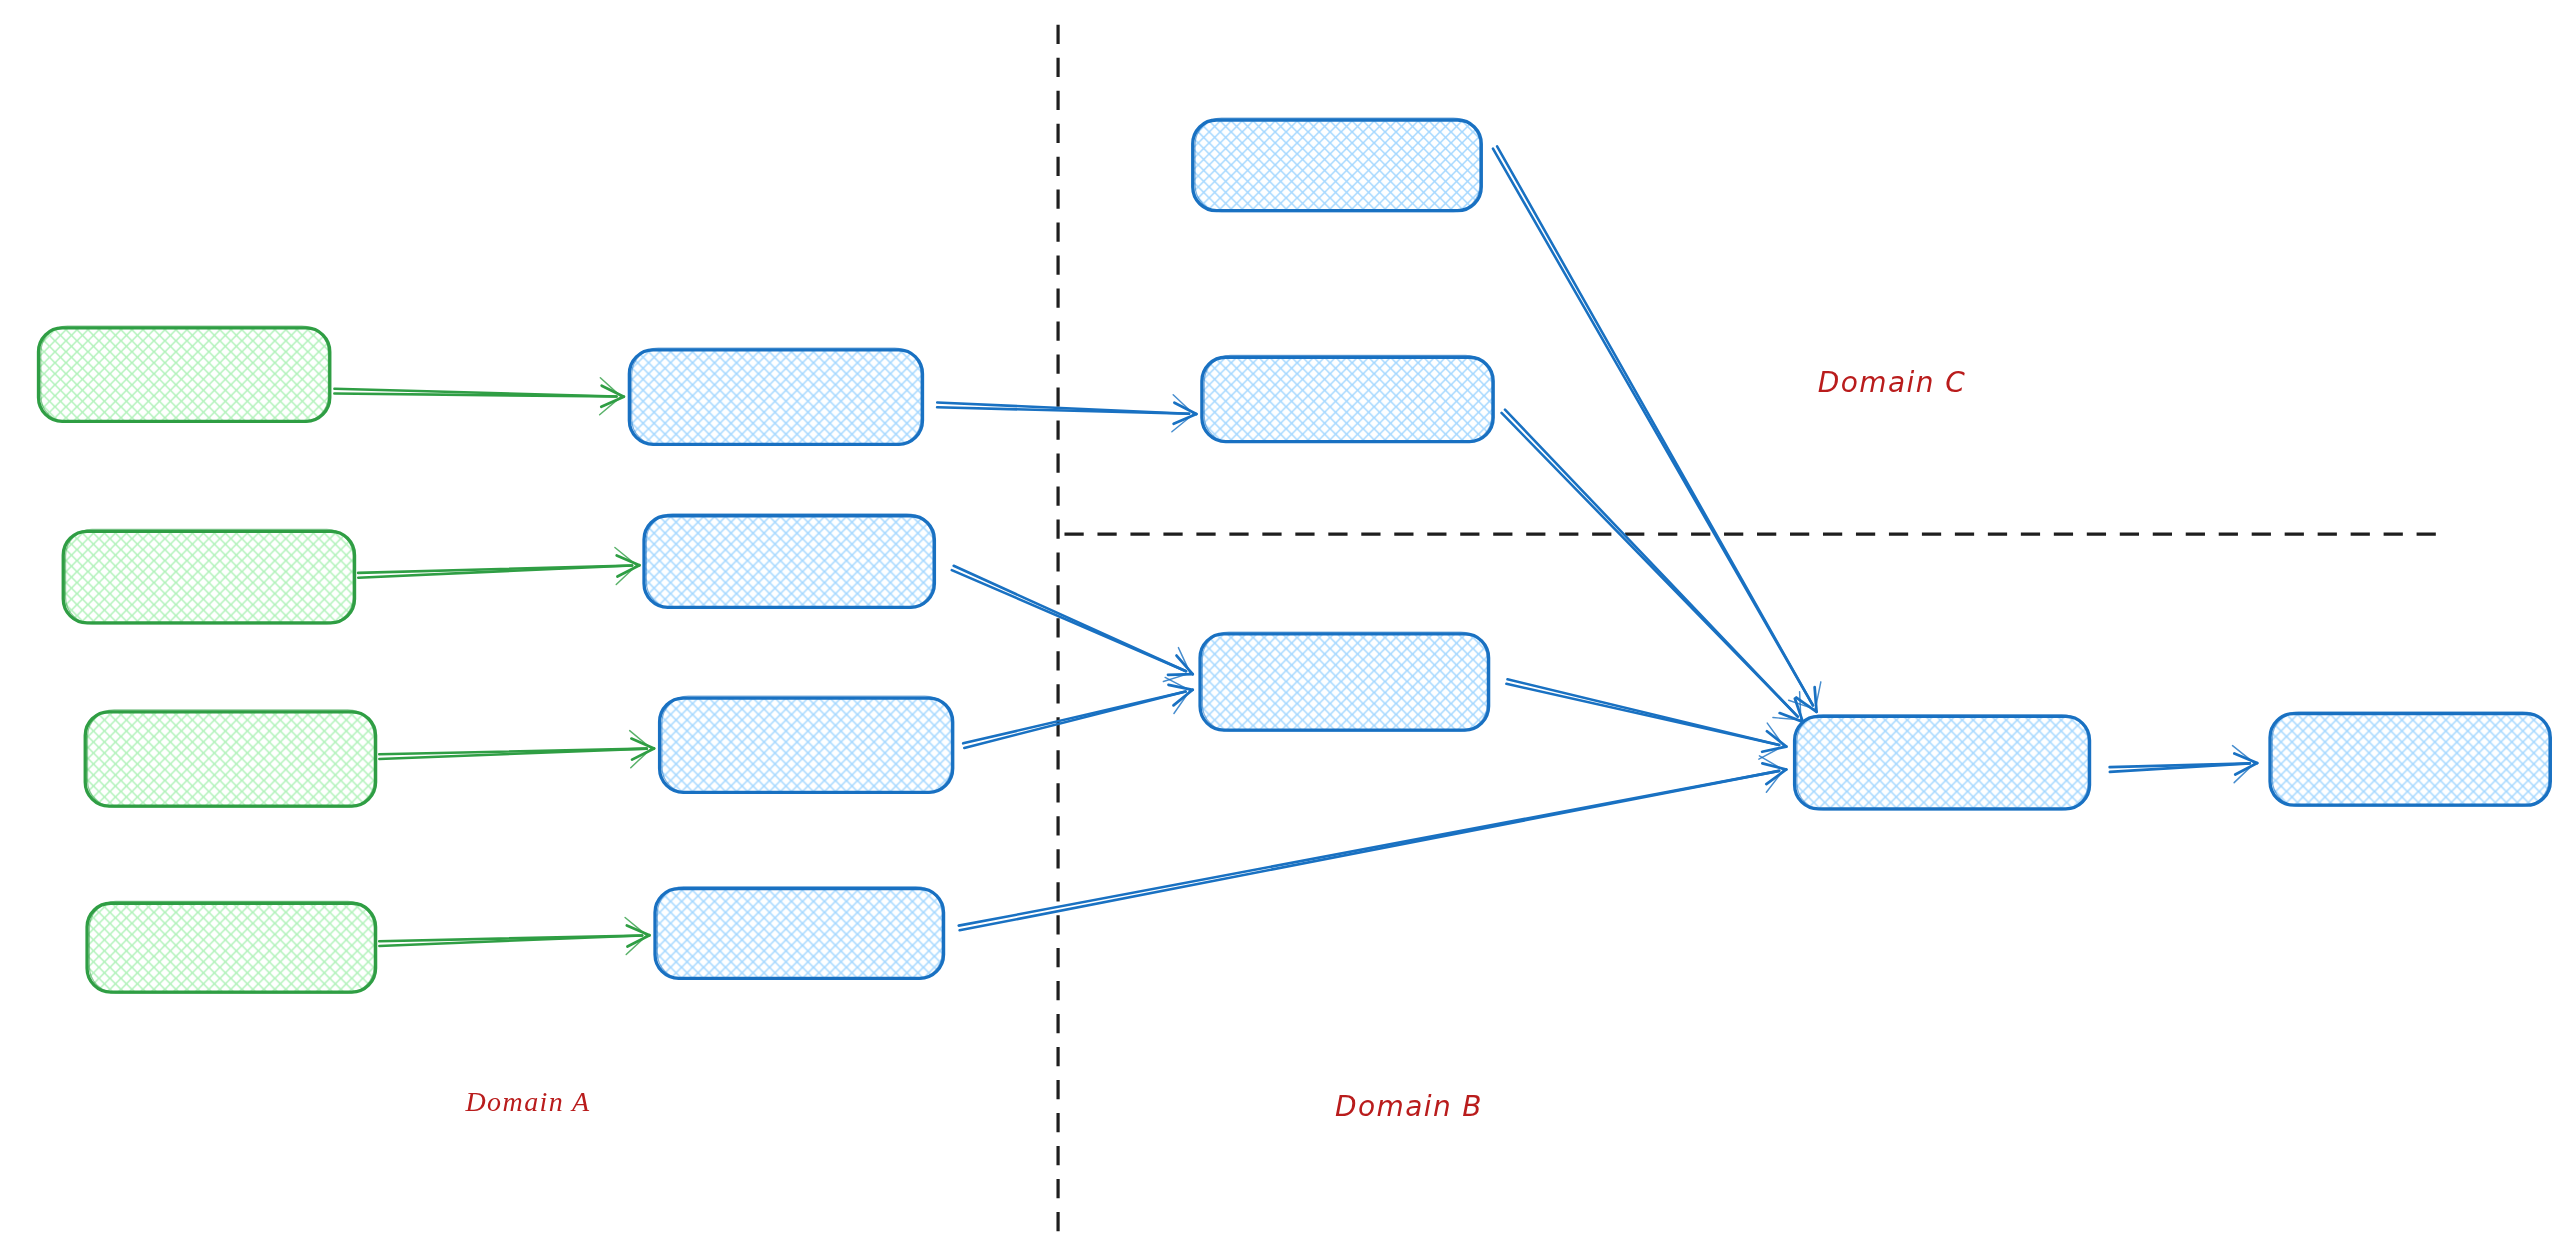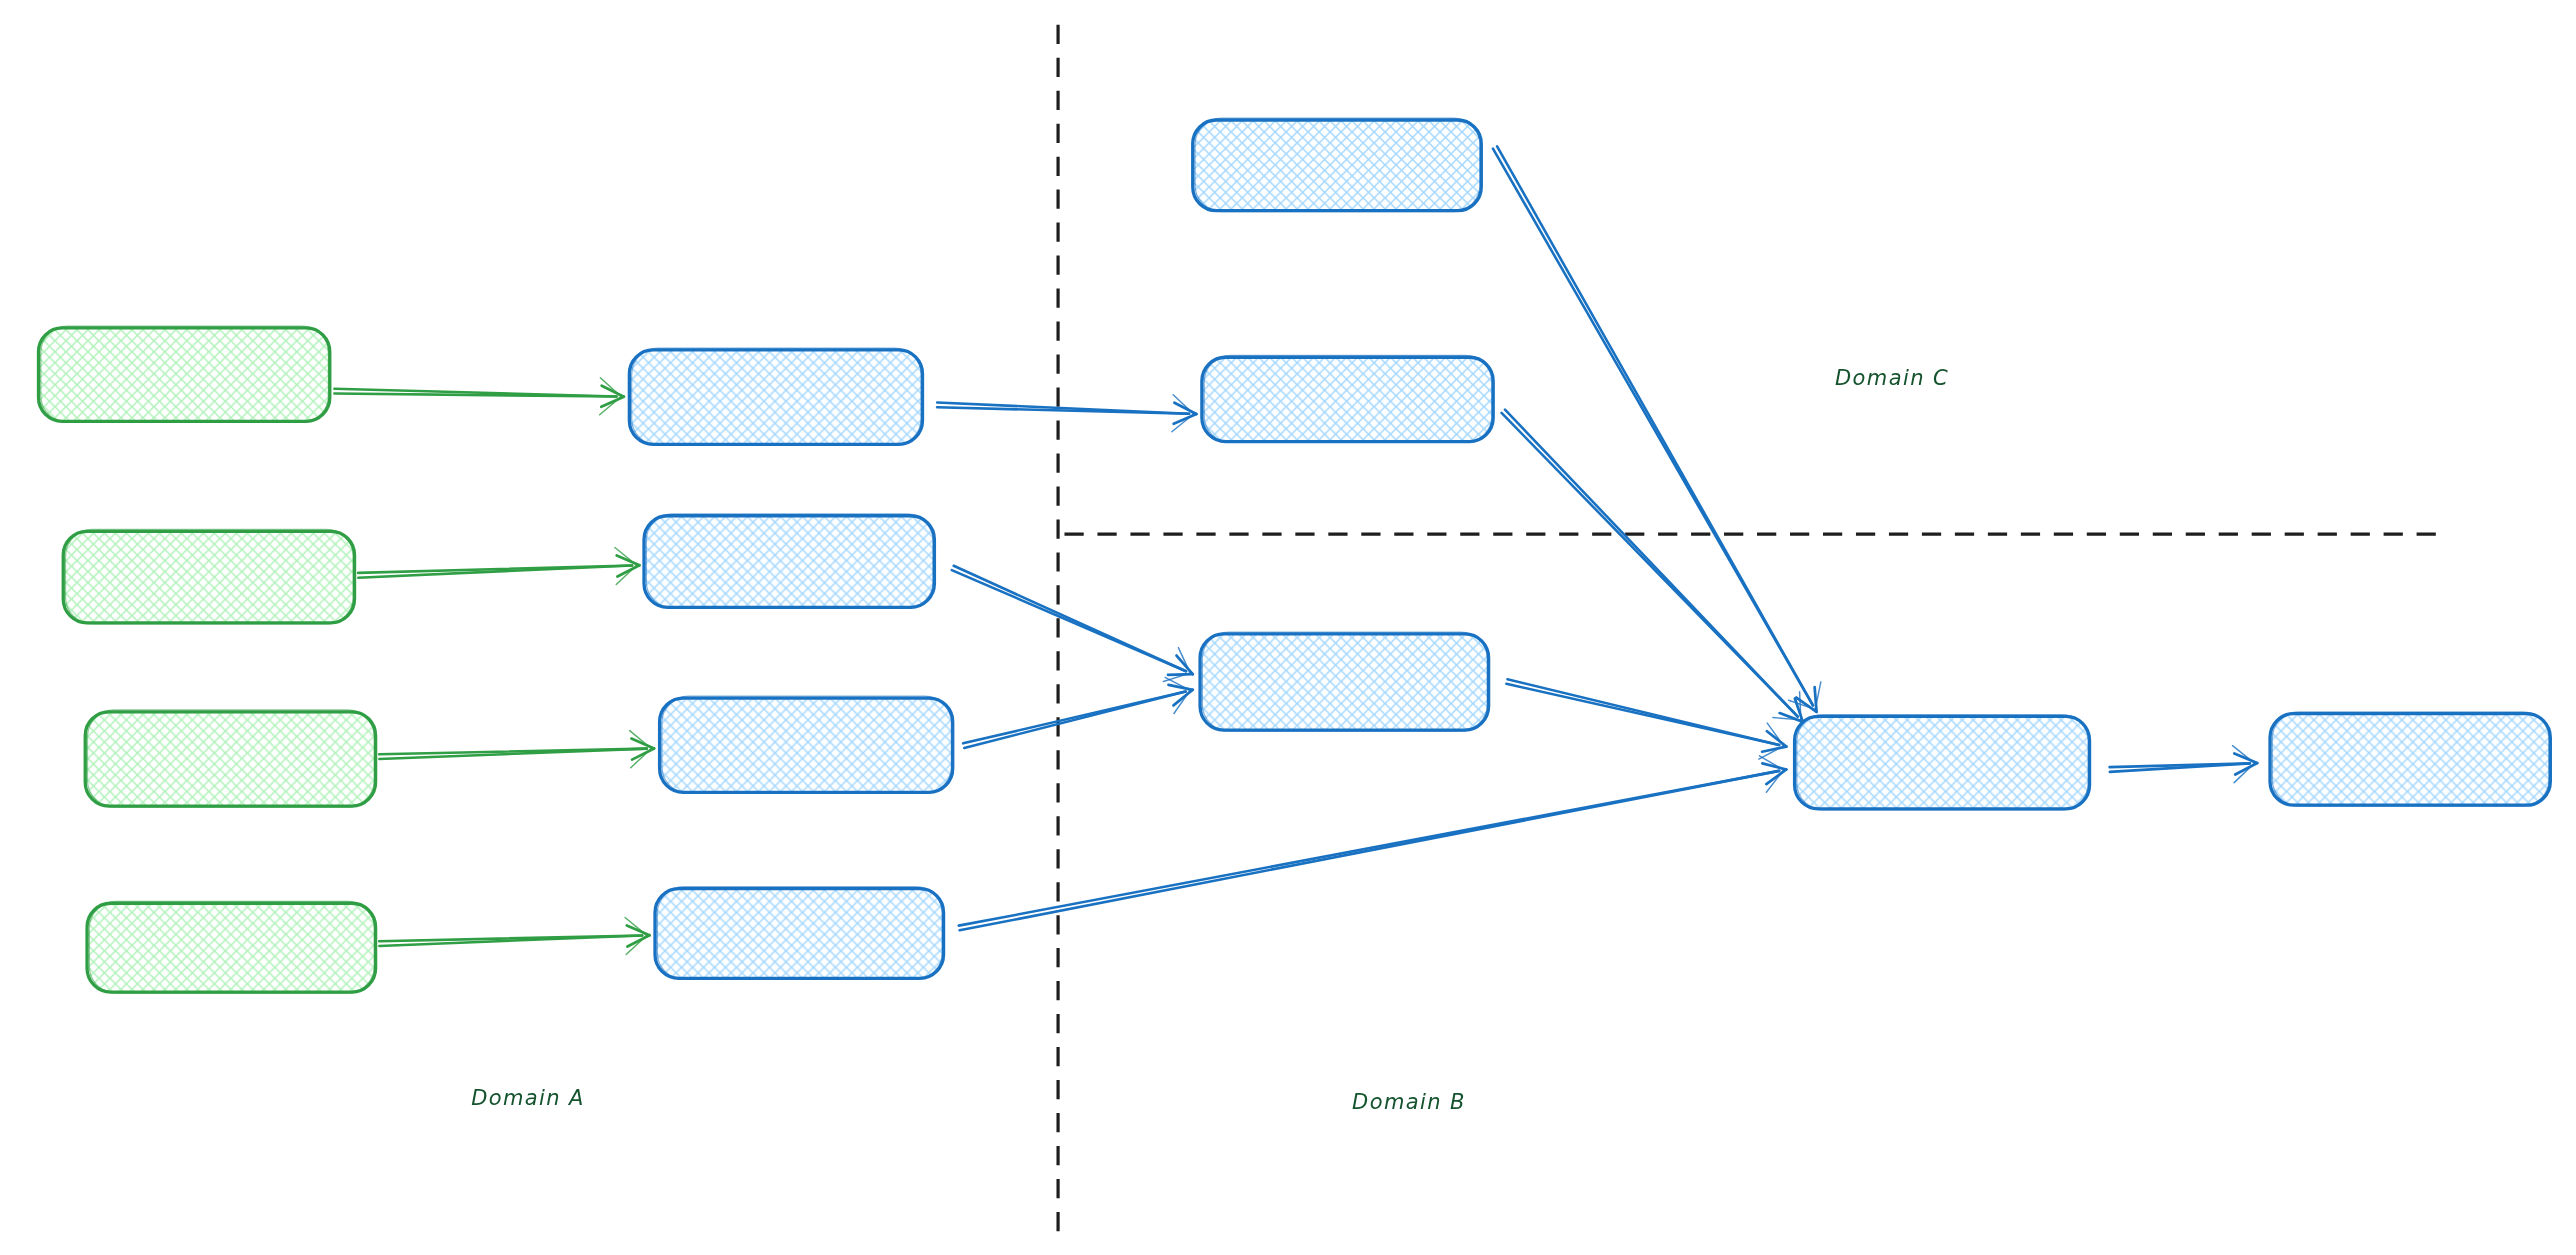--- a/index.html
+++ b/index.html
@@ -18,23 +18,23 @@
   .canvas svg {
     position: absolute;
     left: 0;
     top: 0;
   }
   .label {
     position: absolute;
     transform: translateX(-50%);
     font-family: "DejaVu Sans", "Liberation Sans", sans-serif;
     font-style: italic;
-    font-size: 21px;
+    font-size: 28px;
     letter-spacing: 1.4px;
-    color: #14532d;
+    color: #b91c1c;
     white-space: nowrap;
     user-select: none;
   }
 </style>
 </head>
 <body>
 
 <div class="canvas">
   <svg id="scene" width="2576" height="1255" viewBox="0 0 2812 1370">
       <defs>
@@ -191,17 +191,17 @@
       </g>
       <g stroke="#1971c2" stroke-width="2.8" stroke-linecap="round" fill="none">
         <line x1="2303.1129367831186" y1="842.5975460117231" x2="2456.0075507331594" y2="833.3474977942104"></line>
         <line x1="2302.8870632168814" y1="837.4024539882769" x2="2456.0075507331594" y2="833.3474977942104"></line>
         <line x1="2464" y1="833" x2="2439.0952175771595" y2="822.5715862917231" stroke-width="3"></line>
         <line x1="2461.0028315249347" y1="833.130311672829" x2="2437.076002961484" y2="813.9186377983652" stroke-width="1.6" opacity="0.8"></line>
         <line x1="2464" y1="833" x2="2440.0943054930585" y2="845.5506083573979" stroke-width="3"></line>
         <line x1="2461.0028315249347" y1="833.130311672829" x2="2438.8337211791295" y2="854.3461568042168" stroke-width="1.6" opacity="0.8"></line>
       </g>
     </svg>
-  <div class="label" style="left: 528px; top: 1086px;">Domain A</div>
+  <div class="label" style="left: 528px; top: 1086px; font-family: Liberation Serif, serif;">Domain A</div>
   <div class="label" style="left: 1409px; top: 1090px; font-style: italic;">Domain B</div>
   <div class="label" style="left: 1892px; top: 366px;">Domain C</div>
 </div>
 
 
 </body></html>

